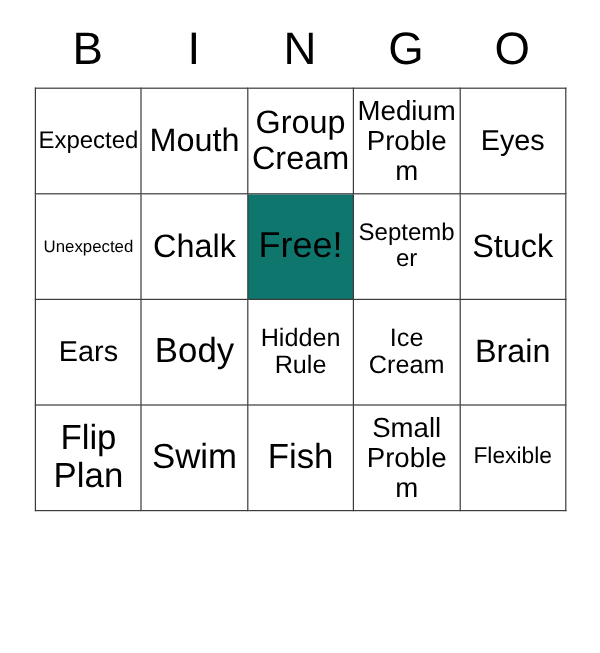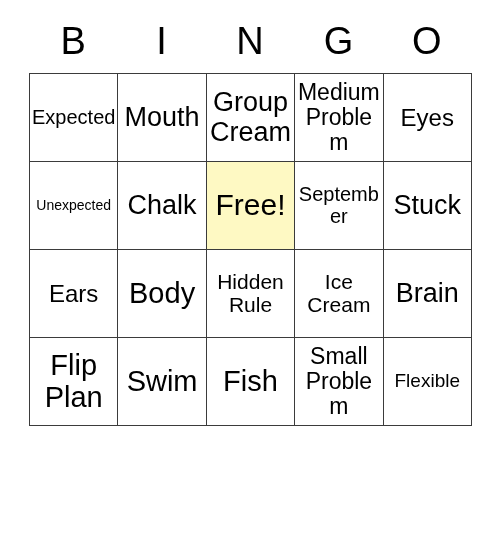--- a/index.html
+++ b/index.html
@@ -73,21 +73,21 @@
   .fs-29 { font-size: 29px; }
   .fs-27 { font-size: 27px; }
   .fs-21 { font-size: 21px; }
   .fs-20 { font-size: 20px; }
   .fs-19 { font-size: 19px; }
   .fs-17 { font-size: 23px; }
   .fs-16 { font-size: 20px; }
   .fs-14 { font-size: 14px; }
   .fs-13 { font-size: 13px; }
 
-  .free-cell { background: #fef9c3; }
+  .free-cell { background: #0f766e; }
 </style>
 </head>
 <body>
 
 <div class="bingo-card">
 
   <div class="bingo-header">
     <div class="header-letter">B</div>
     <div class="header-letter">I</div>
     <div class="header-letter">N</div>

